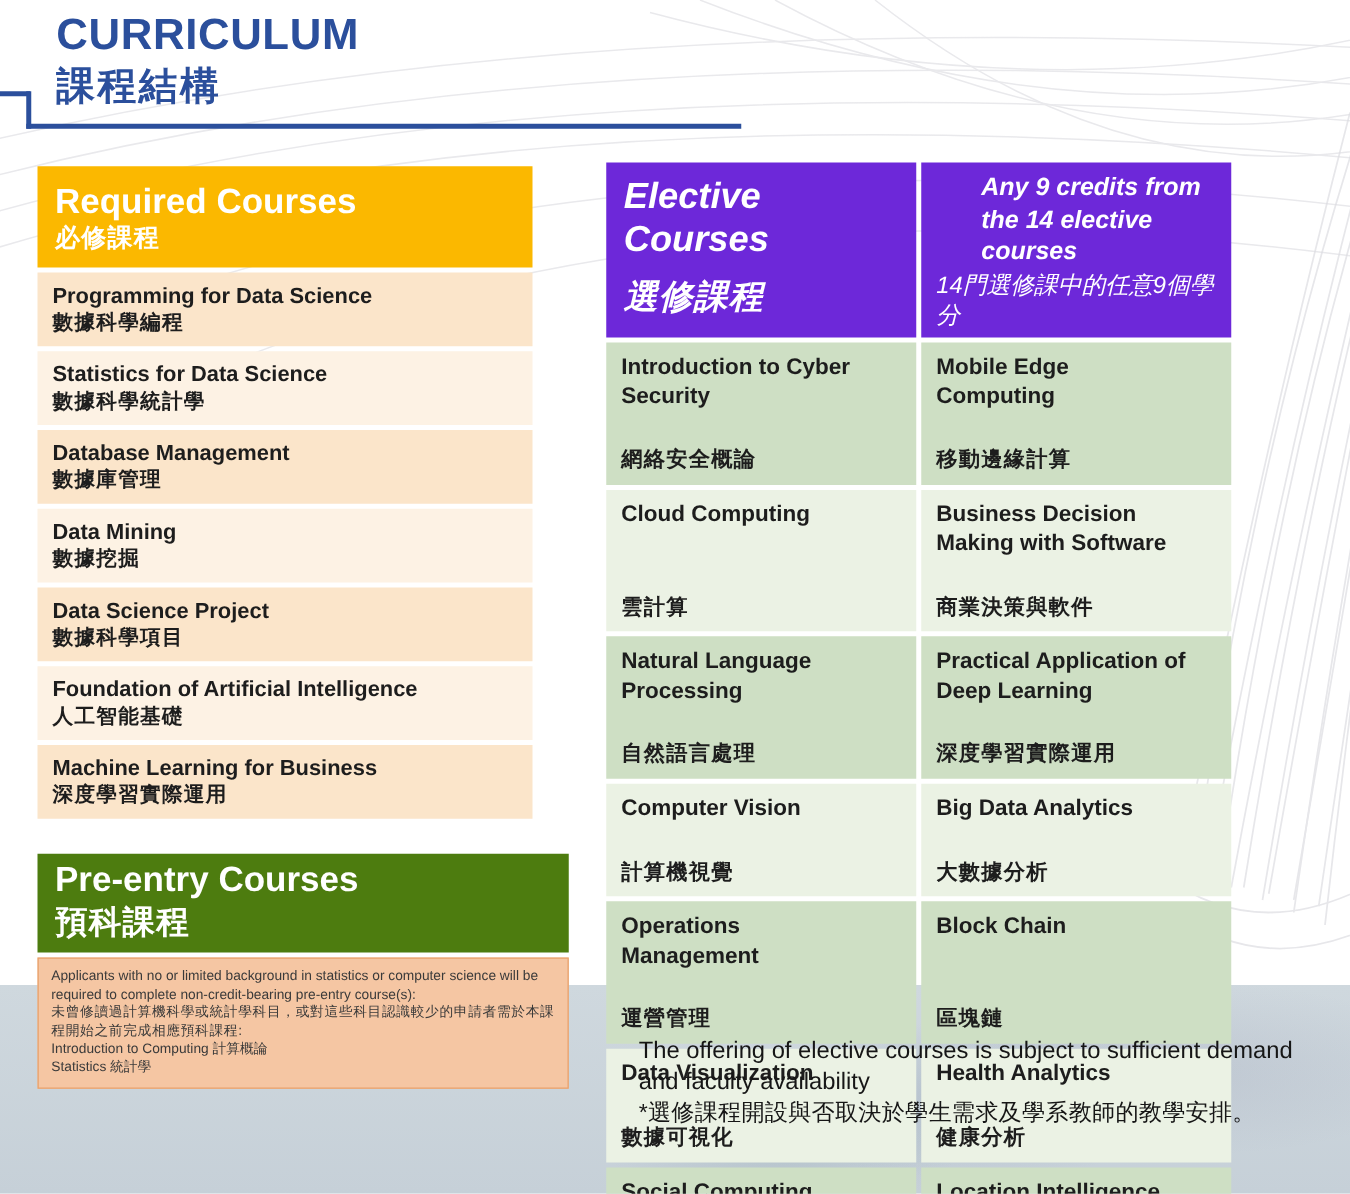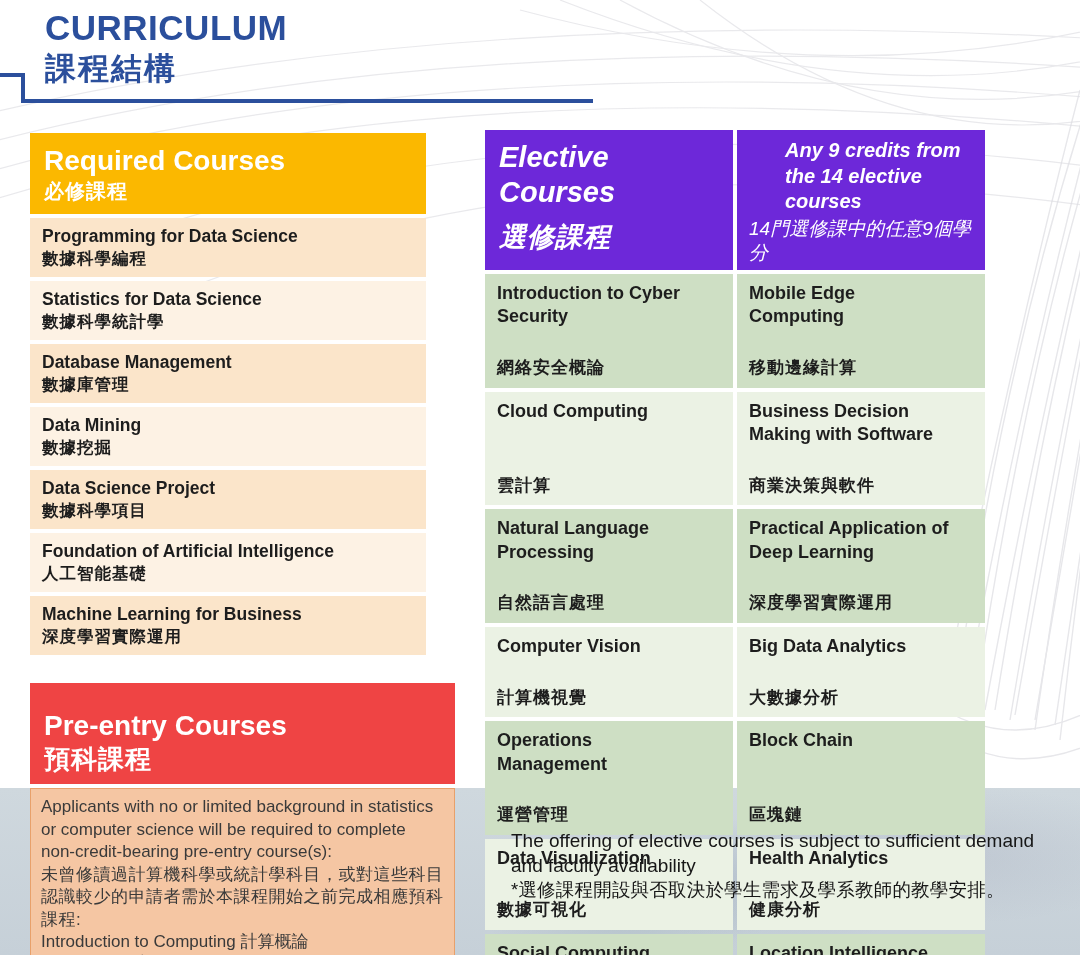--- a/index.html
+++ b/index.html
@@ -35,25 +35,25 @@
   .req-header .h-en{font-size:28px;font-weight:bold;line-height:1.2;}
   .req-header .h-zh{font-size:20px;font-weight:bold;line-height:1.3;letter-spacing:1px;}
   .req-row{padding:7px 12px;min-height:44px;display:flex;flex-direction:column;justify-content:center;}
   .req-row:nth-child(even){background:#FBE5CA;}
   .req-row:nth-child(odd){background:#FDF2E4;}
   .c-en{font-size:17.5px;font-weight:bold;color:#1d1d1d;line-height:1.3;white-space:pre-line;}
   .c-zh{font-size:16.5px;font-weight:bold;color:#1d1d1d;line-height:1.35;letter-spacing:1px;}
 
   
   .preentry{left:30px;top:683px;width:425px;display:flex;flex-direction:column;gap:4px;}
-  .pre-header{background:#ef4444;color:#fff;padding:26px 14px 8px 14px;}
+  .pre-header{background:#4d7c0f;color:#fff;padding:4px 14px 8px 14px;}
   .pre-header .h-en{font-size:28px;font-weight:bold;line-height:1.2;}
   .pre-header .h-zh{font-size:26px;font-weight:bold;line-height:1.3;letter-spacing:1px;}
   .pre-body{background:#F5C6A3;border:1px solid #e8a06a;padding:7px 10px 9px 10px;color:#3a3a3a;}
-  .pre-body p{margin:0;font-size:17px;line-height:1.32;}
+  .pre-body p{margin:0;font-size:11px;line-height:1.32;}
   .pre-body .zh{letter-spacing:.5px;}
 
   
   .elective{left:485px;top:130px;width:500px;display:flex;flex-direction:column;gap:4px;}
   .ele-header{display:flex;gap:4px;height:140px;}
   .ele-header .hcell{background:#6d28d9;color:#fff;font-style:italic;}
   .ele-header .hleft{width:248px;padding:10px 0 0 14px;box-sizing:border-box;}
   .ele-header .hleft .h-en{font-size:29px;font-weight:bold;line-height:1.22;white-space:pre-line;}
   .ele-header .hleft .h-zh{font-size:27px;font-weight:bold;margin-top:8px;letter-spacing:1px;}
   .ele-header .hright{flex:1;padding:8px 8px 0 12px;box-sizing:border-box;}

